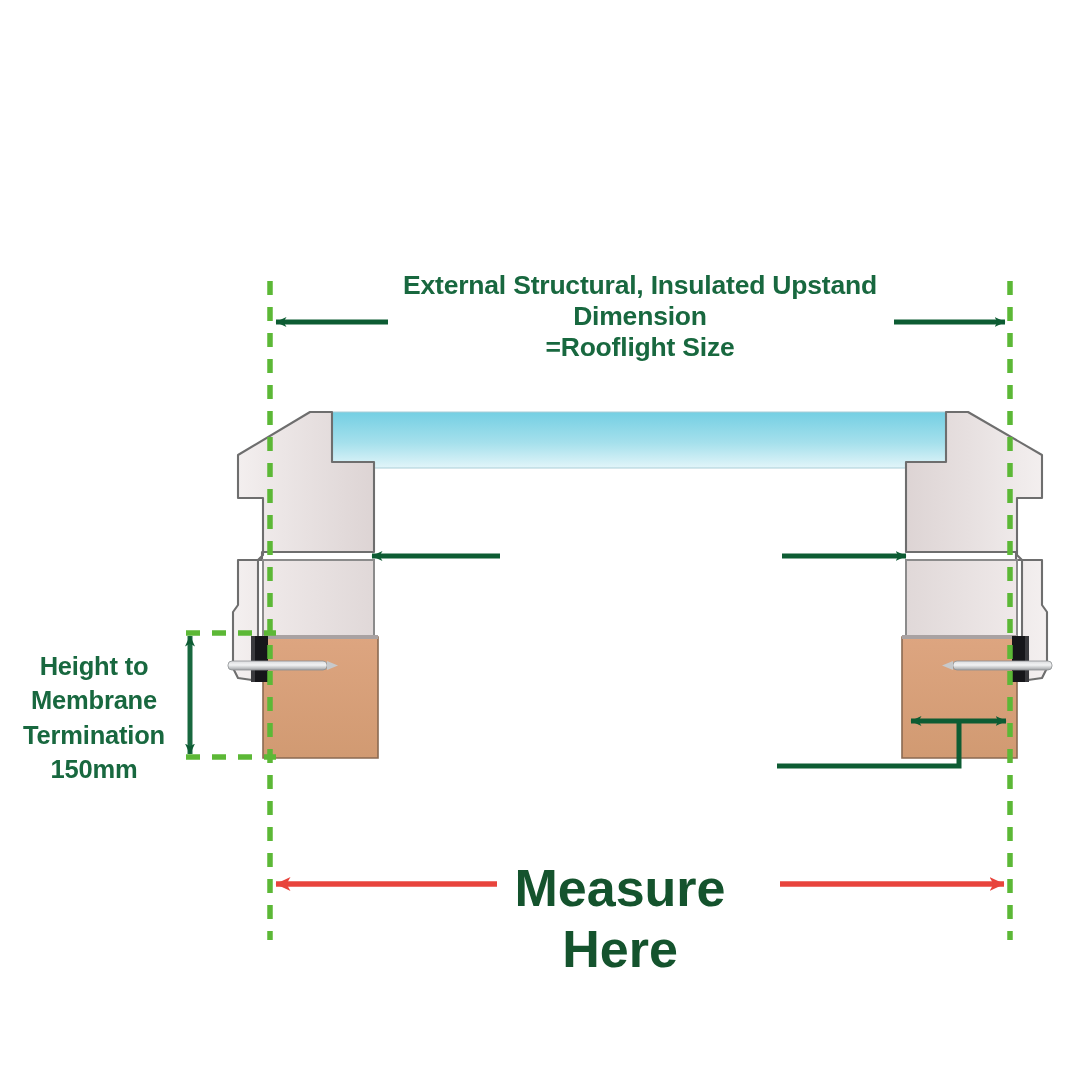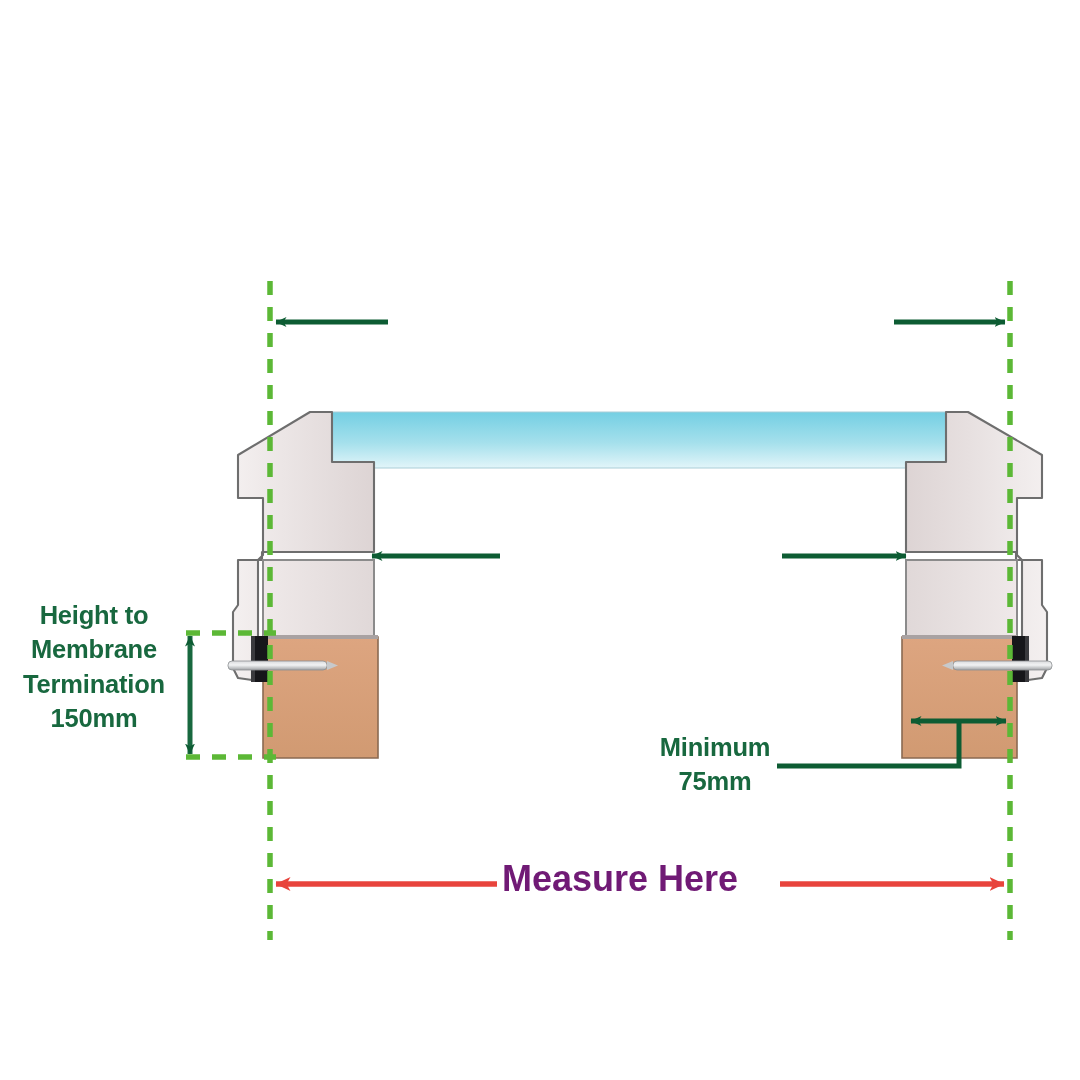--- a/index.html
+++ b/index.html
@@ -23,30 +23,30 @@
   }
   #label-upstand{
     left:330px; top:270px; width:620px;
     font-size:26.5px;
   }
   #label-daylight{
     left:400px; top:522px; width:480px;
     font-size:25.5px;
   }
   #label-height{
-    left:4px; top:598px; width:180px;
+    left:4px; top:649px; width:180px;
     font-size:25.5px; line-height:1.35;
   }
   #label-minimum{
     left:620px; top:730px; width:190px;
     font-size:25.5px; line-height:1.35;
   }
   #label-measure{
     left:450px; top:858px; width:340px;
-    font-size:36px; color:#701a75; letter-spacing:0px;
+    font-size:52px; color:#14532d; letter-spacing:0px;
   }
 </style>
 </head>
 <body>
 
 <div id="stage">
 
   <svg width="1080" height="1080" viewBox="0 0 1080 1080">
     <defs>
       <linearGradient id="glassGrad" x1="0" y1="0" x2="0" y2="1">
@@ -190,25 +190,26 @@
       <line x1="911" y1="721" x2="1006" y2="721" stroke="#0d5c33" stroke-width="5" marker-start="url(#arwGreenStart)" marker-end="url(#arwGreenEnd)"></line>
       <path d="M959,721 L959,766 L777,766" stroke="#0d5c33" stroke-width="5" fill="none"></path>
     </g>
 
     <g>
       <line x1="497" y1="884" x2="276" y2="884" stroke="#e8443c" stroke-width="5.5" marker-end="url(#arwRedEnd)"></line>
       <line x1="780" y1="884" x2="1004" y2="884" stroke="#e8443c" stroke-width="5.5" marker-end="url(#arwRedEnd)"></line>
     </g>
   </svg>
 
+  <div class="lbl" id="label-upstand">External Structural, Insulated Upstand
+Dimension
+=Rooflight Size</div>
 
 
   <div class="lbl" id="label-height">Height to
 Membrane
 Termination
 150mm</div>
 
-  <div class="lbl" id="label-minimum">Minimum
-75mm</div>
 
   <div class="lbl" id="label-measure">Measure Here</div>
 
 </div>
 
 </body></html>

